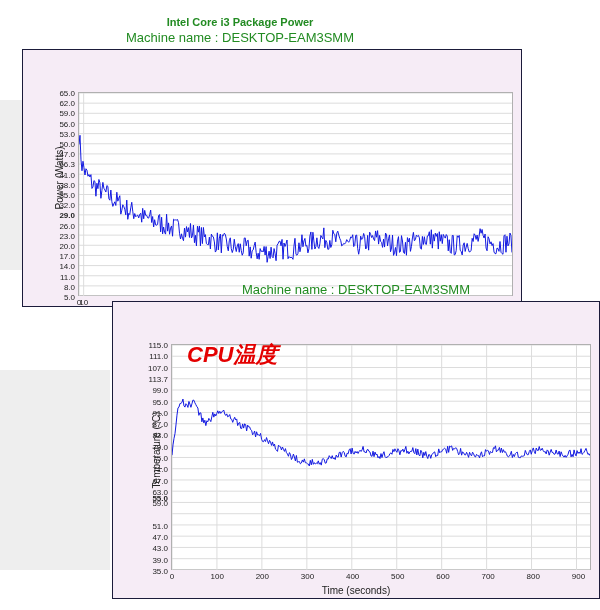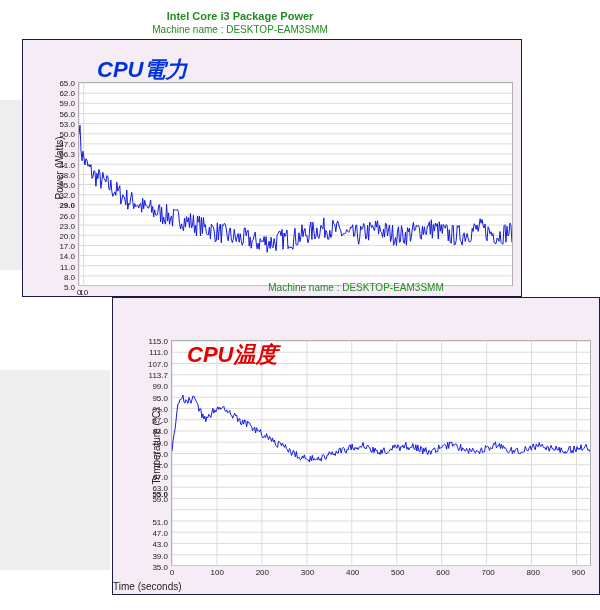--- a/index.html
+++ b/index.html
@@ -1,40 +1,40 @@
 <!DOCTYPE html>
 <html><head>
 <meta charset="utf-8">
 <style>
   html,body{margin:0;padding:0;background:#fff;font-family:Arial,Verdana,sans-serif;}
   .canvas{position:relative;width:600px;height:610px;background:#fff;overflow:hidden;}
   .bg-box{position:absolute;background:#eeeeee;}
   .chart-block{position:absolute;}
   .chart-title{color:#228b22;font-size:11px;font-weight:bold;text-align:center;}
-  .chart-sub{color:#228b22;font-size:10px;text-align:center;margin-top:2px;}
+  .chart-sub{color:#228b22;font-size:13px;text-align:center;margin-top:2px;}
   .plot-frame{position:relative;border:1px solid #1b1b3a;background:#f6ecf6;box-sizing:border-box;}
   .plot-area{position:absolute;background:#fff;border:1px solid #b0b0b0;box-sizing:border-box;}
   .y-tick{position:absolute;right:100%;margin-right:4px;font-size:8px;color:#222;transform:translateY(-50%);white-space:nowrap;}
   .x-tick{position:absolute;top:100%;margin-top:3px;font-size:8px;color:#222;transform:translateX(-50%);white-space:nowrap;}
   .axis-label-y{position:absolute;left:5px;top:50%;transform:translateY(-50%) rotate(-90deg);transform-origin:center;font-size:10px;color:#222;white-space:nowrap;}
-  .axis-label-x{position:absolute;bottom:2px;left:0;right:0;font-size:10px;color:#222;margin-top:40px;}
+  .axis-label-x{position:absolute;bottom:2px;left:0;right:0;text-align:center;font-size:10px;color:#222;margin-top:40px;}
   svg.series{position:absolute;inset:0;}
   .grid-line{stroke:#dcdcdc;stroke-width:1;}
   .series-path{stroke:#1118e0;stroke-width:1;fill:none;}
   .overlay{position:absolute;font-weight:bold;font-style:italic;color:#e40000;pointer-events:none;}
   .overlay.blue{color:#0033dd;}
 </style>
 </head>
 <body>
 <div class="canvas">
 
 <div class="bg-box" style="left: 0px; top: 100px; width: 90px; height: 170px;"></div>
 <div class="bg-box" style="left: 0px; top: 370px; width: 110px; height: 200px;"></div>
 
-<div class="chart-block" id="chart1-block" style="left: 22px; top: 10px; width: 436px;">
+<div class="chart-block" id="chart1-block" style="left: 22px; top: 16px; width: 436px;">
   <div class="chart-title">Intel Core i3 Package Power</div>
   <div class="chart-sub">Machine name : DESKTOP-EAM3SMM</div>
   <div class="plot-frame" id="chart1-frame" style="height: 258px; width: 500px; margin-top: 4px;">
     <div class="axis-label-y">Power (Watts)</div>
     <div class="plot-area" id="chart1-area" style="left: 55px; top: 42px; width: 435px; height: 204px;">
       <svg class="series" id="chart1-svg" preserveAspectRatio="none" viewBox="0 0 435 204">
             <line x1="0" x2="435" y1="204" y2="204" class="grid-line"></line>
             <line x1="0" x2="435" y1="193.8" y2="193.8" class="grid-line"></line>
             <line x1="0" x2="435" y1="183.6" y2="183.6" class="grid-line"></line>
             <line x1="0" x2="435" y1="173.4" y2="173.4" class="grid-line"></line>
@@ -77,21 +77,20 @@
           <div class="y-tick" style="top: 51px;">50.0</div>
           <div class="y-tick" style="top: 40.8px;">53.0</div>
           <div class="y-tick" style="top: 30.6px;">56.0</div>
           <div class="y-tick" style="top: 20.4px;">59.0</div>
           <div class="y-tick" style="top: 10.2px;">62.0</div>
           <div class="y-tick" style="top: 0px;">65.0</div>
           <div class="x-tick" style="left: 0px;">0</div>
           <div class="x-tick" style="left: 4.67742px;">10</div>
         </div>
   </div>
-  <div class="overlay blue" id="chart1-overlay" style="font-size: 22px; left: 75px; top: 45px;">CPU電力</div>
 </div>
 
 <div class="chart-block" id="chart2-block" style="left: 112px; top: 280px; width: 488px;">
   <div class="chart-sub">Machine name : DESKTOP-EAM3SMM</div>
   <div class="plot-frame" id="chart2-frame" style="height: 298px; width: 488px; margin-top: 4px;">
     <div class="axis-label-y">Temperature (°C)</div>
     <div class="plot-area" id="chart2-area" style="left: 58px; top: 42px; width: 420px; height: 226px;">
       <svg class="series" id="chart2-svg" preserveAspectRatio="none" viewBox="0 0 420 226">
             <line x1="0" x2="420" y1="226" y2="226" class="grid-line"></line>
             <line x1="0" x2="420" y1="214.7" y2="214.7" class="grid-line"></line>

